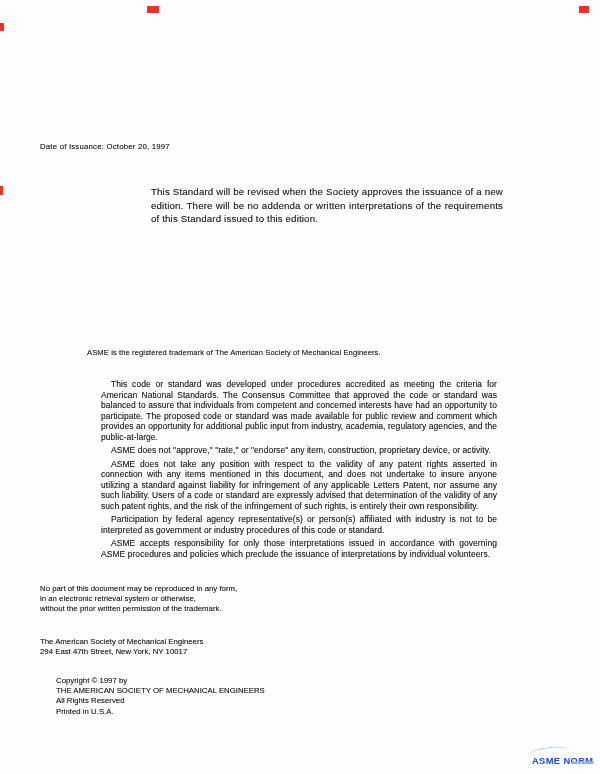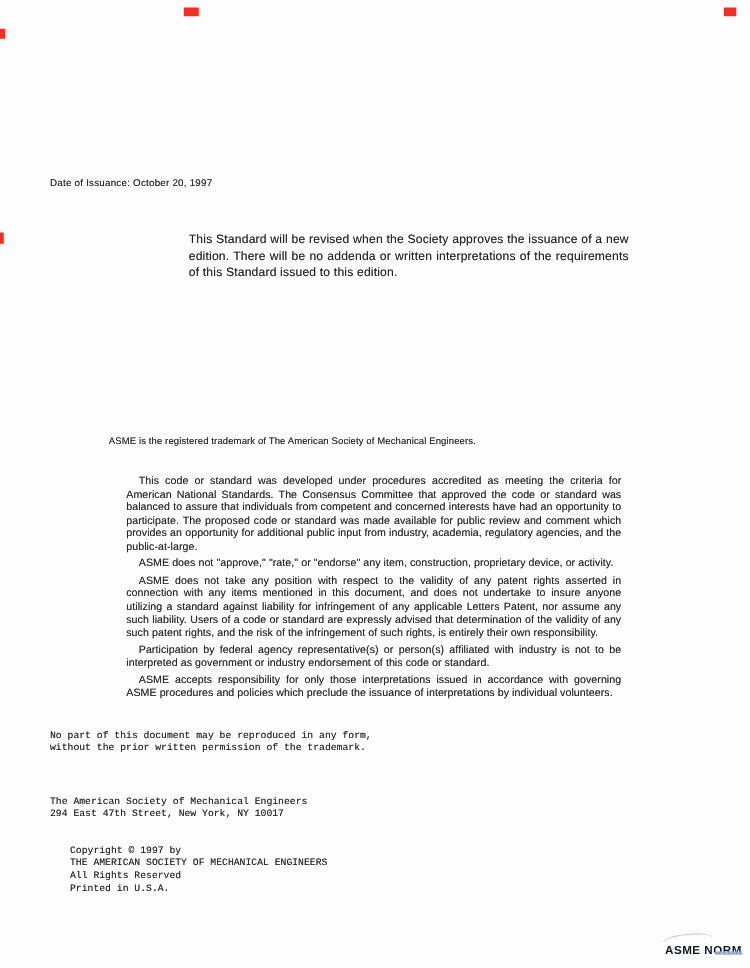--- a/index.html
+++ b/index.html
@@ -26,21 +26,21 @@
   .trademark-line{top:348px;font-size:7.6px;letter-spacing:.1px;margin-left:47px;}
   .disclaimer{
     position:absolute;top:376px;left:98px;width:402px;
     font-size:8.5px;line-height:10.5px;text-align:justify;
     letter-spacing:.05px;
   }
   .disclaimer p{margin:3px;text-indent:10px;}
   .repro-notice{top:584px;font-size:7.8px;line-height:10.1px;}
   .publisher{top:637px;font-size:7.8px;line-height:10.3px;}
   .copyright{top:676px;font-size:7.8px;line-height:10.2px;margin-left:16px;}
-  .repro-notice div,.publisher div,.copyright div{white-space:nowrap;font-family:Liberation Mono, monospace;}
+  .repro-notice div,.publisher div,.copyright div{white-space:nowrap;}
 
   
   .scan-mark{position:absolute;background:#ee3124;}
   .scan-mark.m1{left:147px;top:6px;width:12px;height:7px;}
   .scan-mark.m2{left:579px;top:6px;width:10px;height:7px;}
   .scan-mark.m3{left:0;top:23px;width:4px;height:8px;}
   .scan-mark.m4{left:0;top:186px;width:3px;height:9px;}
 
   
   .watermark{
@@ -74,40 +74,41 @@
   <div class="centered date-line">Date of Issuance: October 20, 1997</div>
 
   <div class="revision-notice">This Standard will be revised when the Society approves the issuance of a new edition. There will be no addenda or written interpretations of the requirements of this Standard issued to this edition.</div>
 
   <div class="centered trademark-line">ASME is the registered trademark of The American Society of Mechanical Engineers.</div>
 
   <div class="disclaimer">
     <p>This code or standard was developed under procedures accredited as meeting the criteria for American National Standards. The Consensus Committee that approved the code or standard was balanced to assure that individuals from competent and concerned interests have had an opportunity to participate. The proposed code or standard was made available for public review and comment which provides an opportunity for additional public input from industry, academia, regulatory agencies, and the public-at-large.</p>
     <p>ASME does not "approve," "rate," or "endorse" any item, construction, proprietary device, or activity.</p>
     <p>ASME does not take any position with respect to the validity of any patent rights asserted in connection with any items mentioned in this document, and does not undertake to insure anyone utilizing a standard against liability for infringement of any applicable Letters Patent, nor assume any such liability. Users of a code or standard are expressly advised that determination of the validity of any such patent rights, and the risk of the infringement of such rights, is entirely their own responsibility.</p>
-    <p>Participation by federal agency representative(s) or person(s) affiliated with industry is not to be interpreted as government or industry endorsement of this code or standard.</p>
+    <p>Participation by federal agency representative(s) or person(s) affiliated with industry is not to be interpreted as government or industry procedures of this code or standard.</p>
     <p>ASME accepts responsibility for only those interpretations issued in accordance with governing ASME procedures and policies which preclude the issuance of interpretations by individual volunteers.</p>
   </div>
 
   <div class="centered repro-notice">
     <div>No part of this document may be reproduced in any form,</div>
+    <div>in an electronic retrieval system or otherwise,</div>
     <div>without the prior written permission of the trademark.</div>
   </div>
 
   <div class="centered publisher">
     <div>The American Society of Mechanical Engineers</div>
     <div>294 East 47th Street, New York, NY 10017</div>
   </div>
 
   <div class="centered copyright">
     <div>Copyright © 1997 by</div>
     <div>THE AMERICAN SOCIETY OF MECHANICAL ENGINEERS</div>
     <div>All Rights Reserved</div>
     <div>Printed in U.S.A.</div>
   </div>
 
-  <div class="watermark" style="color: #0f172a;">
+  <div class="watermark" style="color: #1d4ed8;">
     <span class="wm-swoosh"></span>
     <span class="wm-text">ASME NORM</span>
     <span class="wm-sub"></span>
   </div>
 
 </div>
 
 </body></html>

